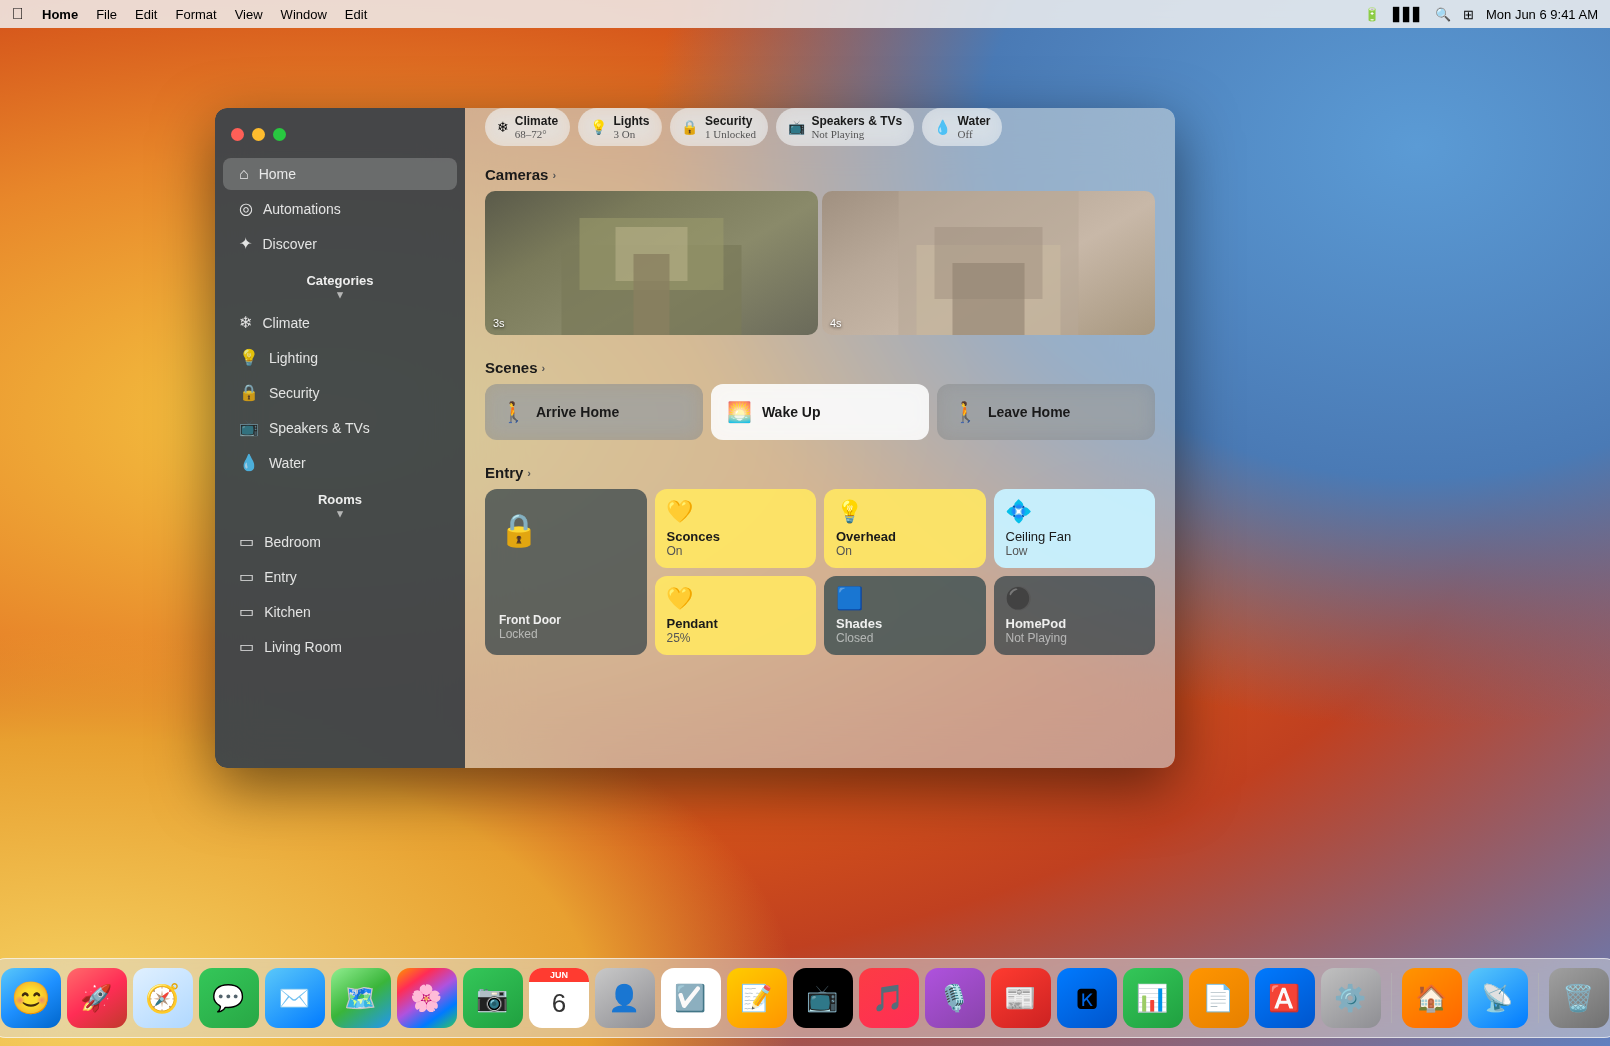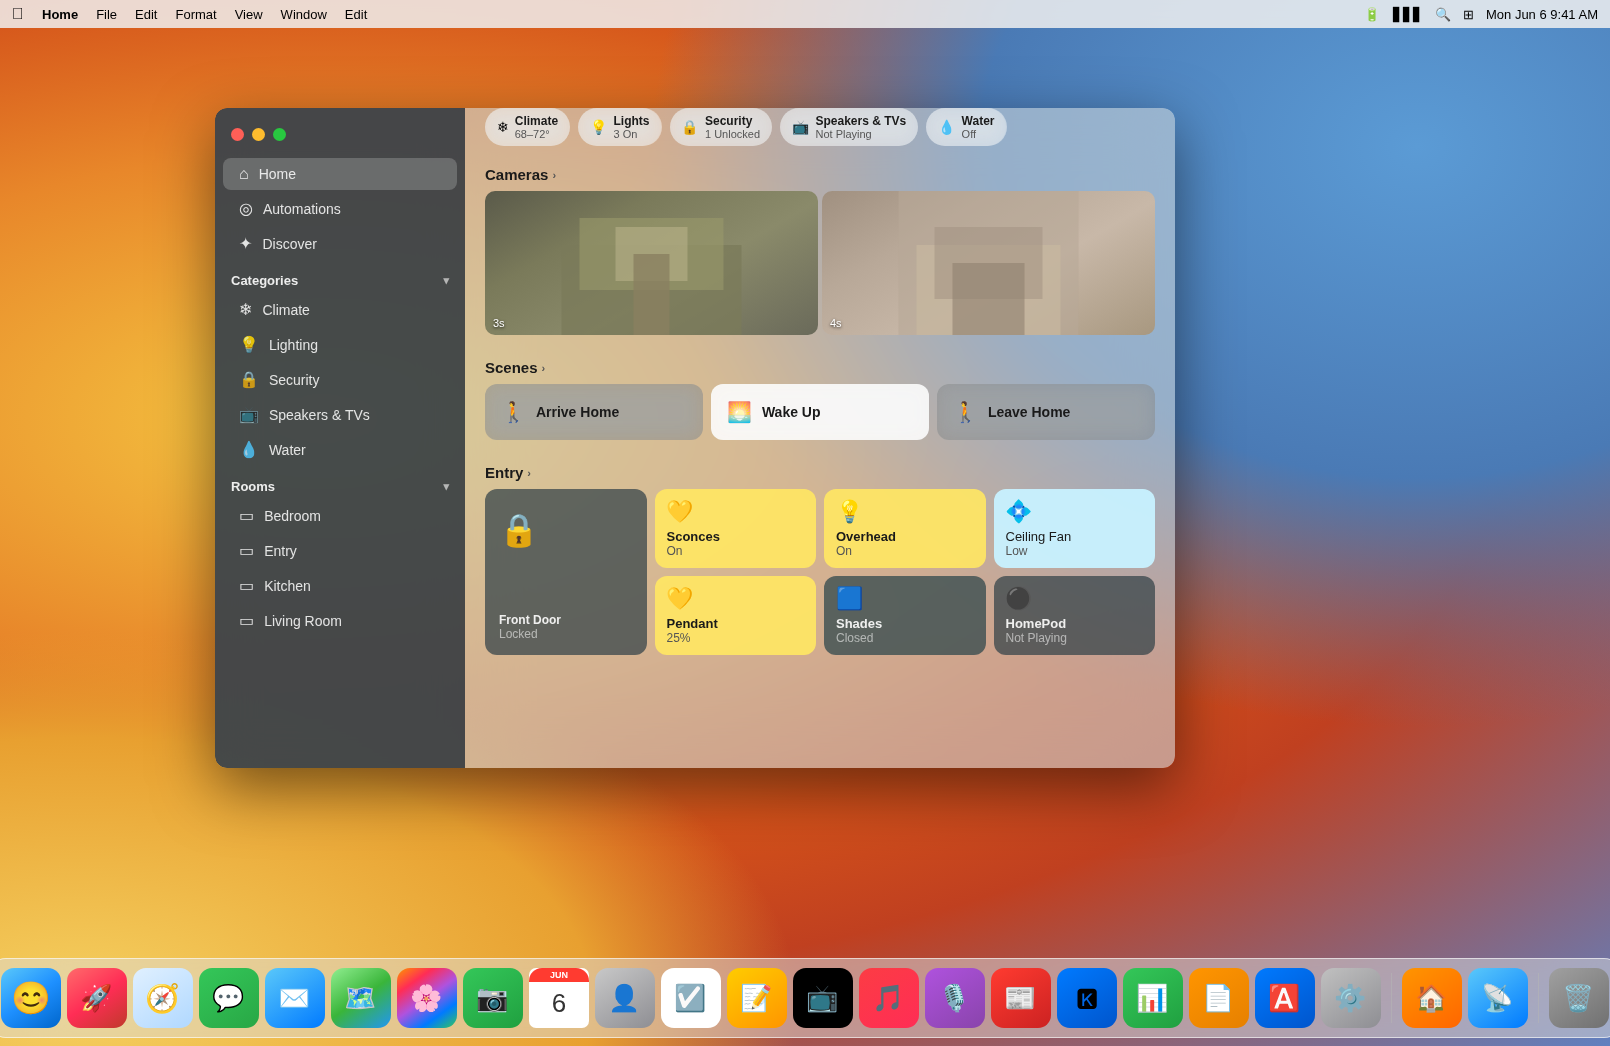--- a/index.html
+++ b/index.html
@@ -160,20 +160,21 @@
     .sidebar-nav-icon { font-size: 16px; }
 
     .sidebar-section-header {
       display: flex;
       align-items: center;
       justify-content: space-between;
       padding: 12px 16px 4px 16px;
       color: rgba(255,255,255,0.9);
       font-size: 13px;
       font-weight: 600;
+      flex-direction: column;
     }
     .sidebar-section-header .chevron { font-size: 11px; color: rgba(255,255,255,0.6); }
 
     
     .main-content {
       flex: 1;
       background: rgba(200,210,215,0.6);
       backdrop-filter: blur(30px);
       overflow-y: auto;
       display: flex;
@@ -222,21 +223,21 @@
       gap: 6px;
       background: rgba(255,255,255,0.45);
       backdrop-filter: blur(10px);
       border-radius: 20px;
       padding: 6px 12px;
       font-size: 12px;
       cursor: pointer;
     }
     .status-pill-icon { font-size: 14px; }
     .status-pill-name { font-weight: 600; font-size: 12px; color: #1a1a1a; }
-    .status-pill-value { color: #555; font-size: 11px; }
+    .status-pill-value { color: #555; font-size: 11px; font-family: Liberation Serif, serif; }
 
     
     .section-header {
       display: flex;
       align-items: center;
       gap: 4px;
       padding: 8px 20px 8px 20px;
       font-size: 15px;
       font-weight: 600;
       color: #1a1a1a;
@@ -573,21 +574,21 @@
   </div>
   <div class="dock-icon di-maps" title="Maps" style="background:linear-gradient(145deg,#90ee90,#3ab53a,#2196f3);border-radius:13px;">
     <span style="font-size:26px;">🗺️</span>
   </div>
   <div class="dock-icon di-photos" title="Photos" style="background:linear-gradient(145deg,#ff9500,#ff2d55,#af52de,#007aff,#34c759);border-radius:13px;">
     <span style="font-size:26px;">🌸</span>
   </div>
   <div class="dock-icon di-facetime" title="FaceTime" style="background:linear-gradient(145deg,#34c759,#20a040);border-radius:13px;">
     <span style="font-size:26px;">📷</span>
   </div>
-  <div class="dock-icon" title="Calendar" style="background:white;border-radius:7px;flex-direction:column;gap:0;">
+  <div class="dock-icon" title="Calendar" style="background:white;border-radius:13px;flex-direction:column;gap:0;">
     <div style="background:#ff3b30;width:100%;border-radius:13px 13px 0 0;font-size:9px;color:white;text-align:center;font-weight:700;padding:2px 0;position:absolute;top:0;left:0;">JUN</div>
     <span style="font-size:26px;font-weight:300;color:#333;margin-top:10px;">6</span>
   </div>
   <div class="dock-icon di-contacts" title="Contacts" style="background:linear-gradient(145deg,#c8c8c8,#8e8e93);border-radius:13px;">
     <span style="font-size:26px;">👤</span>
   </div>
   <div class="dock-icon di-reminders" title="Reminders" style="background:white;border-radius:13px;">
     <span style="font-size:26px;">☑️</span>
   </div>
   <div class="dock-icon di-notes" title="Notes" style="background:linear-gradient(145deg,#ffcc00,#ff9500);border-radius:13px;">

